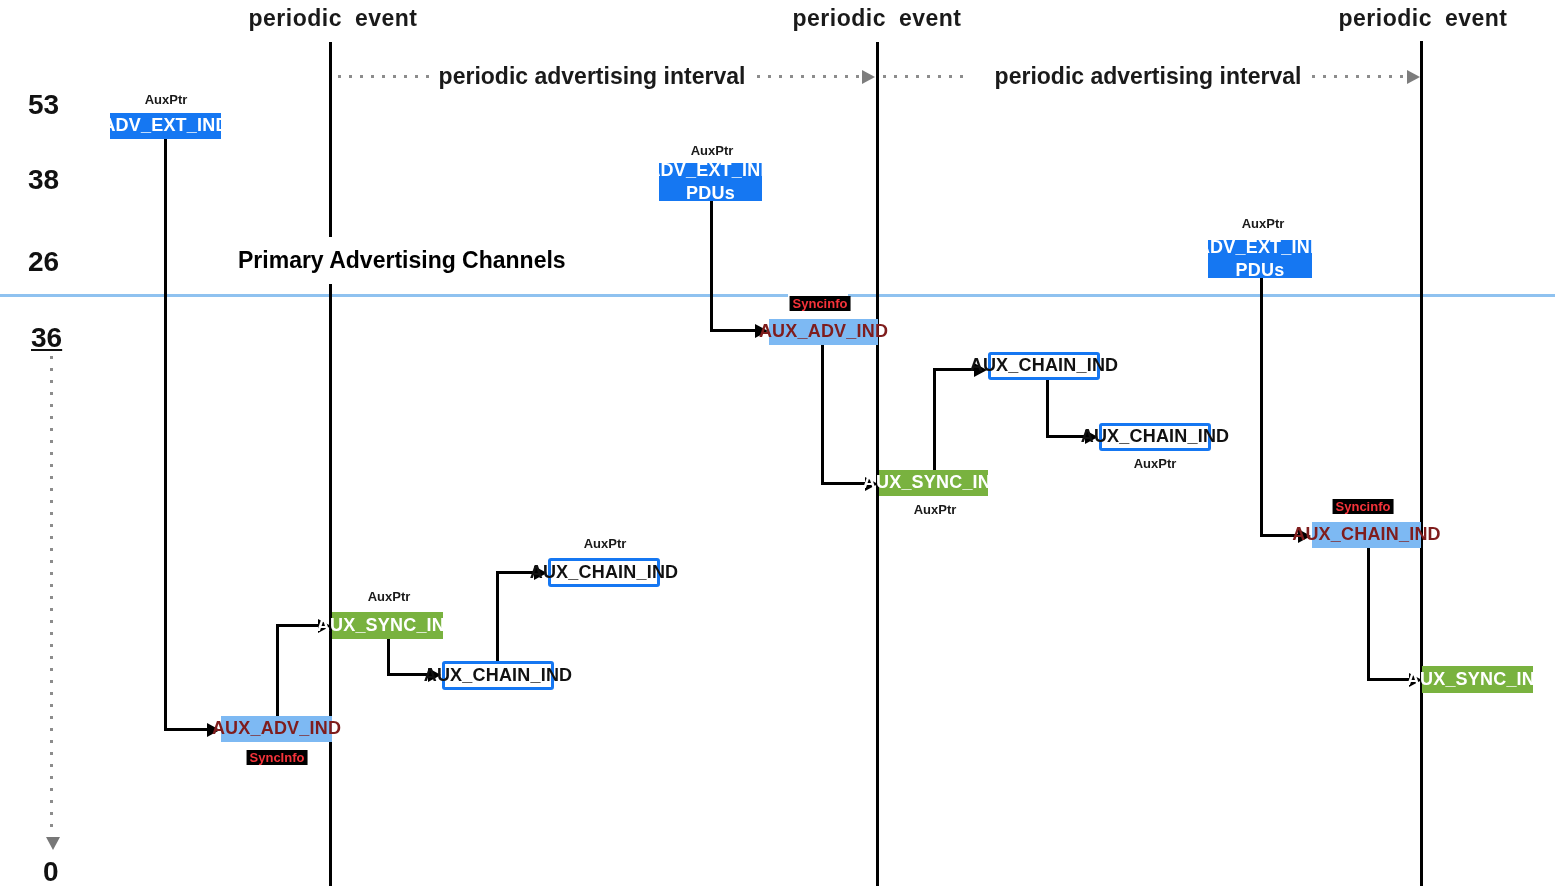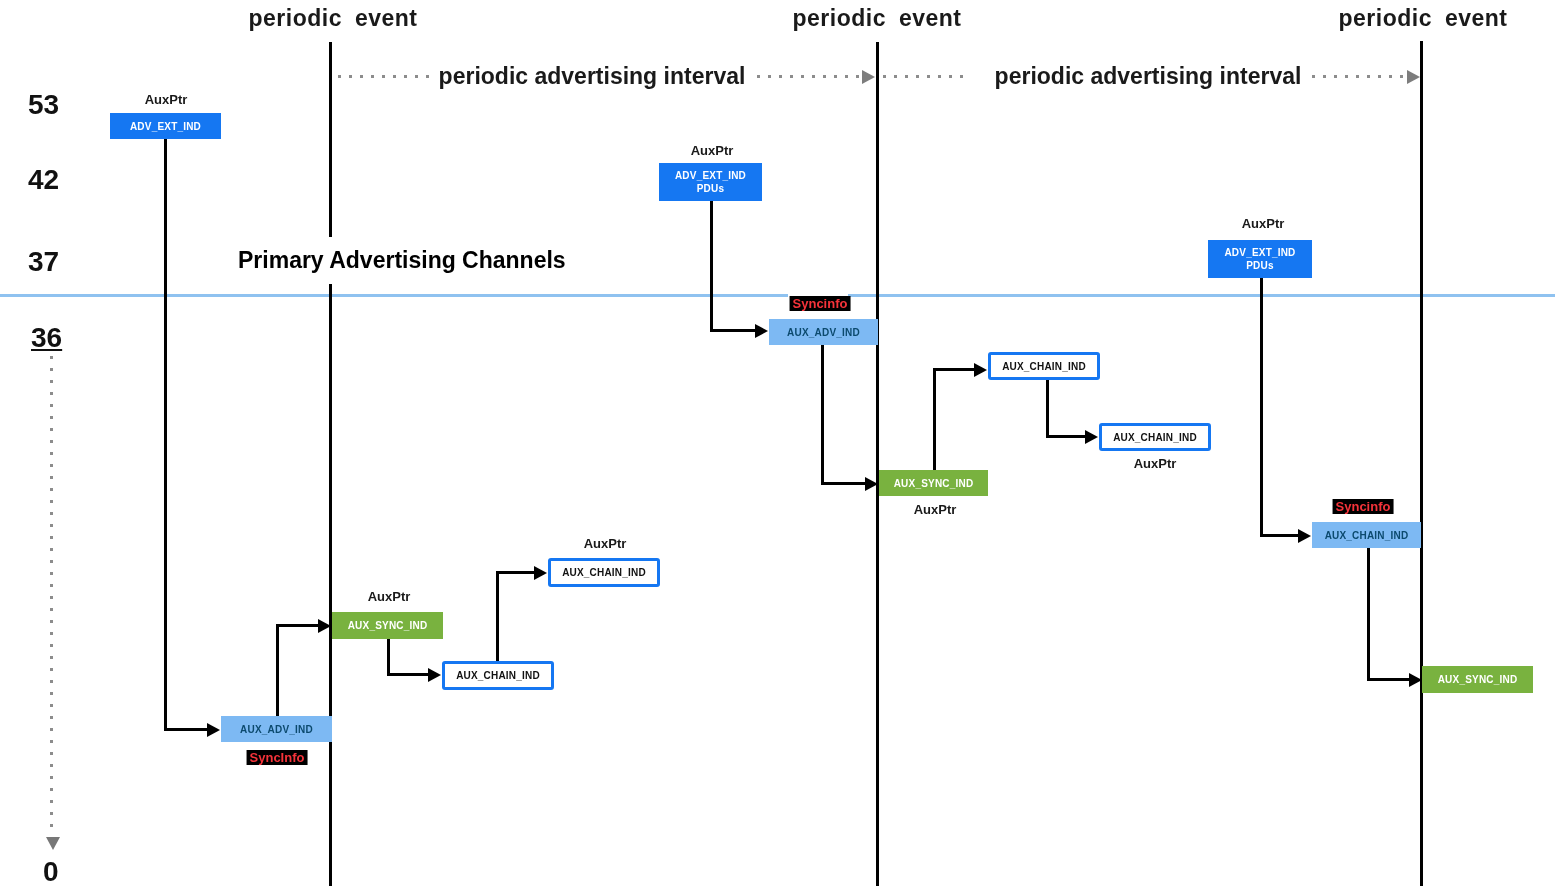--- a/index.html
+++ b/index.html
@@ -25,24 +25,24 @@
     background:repeating-linear-gradient(180deg,#8c8c8c 0 3px,transparent 3px 12px);}
   .arr-down-gray{position:absolute;width:0;height:0;z-index:3;
     border-left:7px solid transparent;border-right:7px solid transparent;border-top:13px solid #777;}
   
   .bluesep{position:absolute;height:3px;background:#8FC2F0;z-index:1;}
   
   .sec{position:absolute;background:#fff;font-size:23px;font-weight:700;color:#000000;
     padding:10px 8px;white-space:nowrap;z-index:5;}
   
   .node{position:absolute;display:flex;align-items:center;justify-content:center;z-index:4;
-    font-size:10px;font-weight:600;letter-spacing:.2px;text-align:center;
+    font-size:18px;font-weight:600;letter-spacing:.2px;text-align:center;
     white-space:pre-line;line-height:1.3;box-sizing:border-box;}
   .pdu-blue{background:#1577F2;color:#fff;}
-  .pdu-lightblue{background:#7DB9F3;color:#0c4a6e;}
+  .pdu-lightblue{background:#7DB9F3;color:#7f1d1d;}
   .pdu-green{background:#79B23F;color:#fff;}
   .pdu-outline{background:#fff;color:#111;border:3px solid #1577F2;border-radius:3px;}
   
   .ann{position:absolute;transform:translateX(-50%);font-size:13px;font-weight:600;
     color:#1a1a1a;white-space:nowrap;z-index:6;}
   .ann.red{color:#F5333A;background:#000000;padding:0 3px;}
   
   .cv,.chz{position:absolute;background:#000;z-index:3;}
   .cv{width:3px;}
   .chz{height:3px;}
@@ -69,22 +69,22 @@
   <div class="interval-label" style="left:592px;top:63px;">periodic advertising interval</div>
   <div class="hdots" style="left:757px;top:75px;width:103px;"></div>
   <div class="arr-right-gray" style="left:862px;top:70px;"></div>
 
   <div class="hdots" style="left:883px;top:75px;width:85px;"></div>
   <div class="interval-label" style="left:1148px;top:63px;">periodic advertising interval</div>
   <div class="hdots" style="left:1312px;top:75px;width:95px;"></div>
   <div class="arr-right-gray" style="left:1407px;top:70px;"></div>
 
   <div class="ch" style="left:28px;top:89px;">53</div>
-  <div class="ch" style="left:28px;top:164px;">42</div>
-  <div class="ch" style="left:28px;top:246px;">37</div>
+  <div class="ch" style="left:28px;top:164px;">38</div>
+  <div class="ch" style="left:28px;top:246px;">26</div>
   <div class="ch" style="left:31px;top:322px;text-decoration:underline;">36</div>
   <div class="ch" style="left:43px;top:856px;">0</div>
 
   <div class="vdots" style="left:50px;top:356px;height:478px;"></div>
   <div class="arr-down-gray" style="left:46px;top:837px;"></div>
 
   <div class="sec" style="left:230px;top:237px;">Primary Advertising Channels</div>
 
   <div class="cv" style="left:164px;top:139px;height:592px;"></div>
   <div class="chz" style="left:164px;top:728px;width:44px;"></div>

